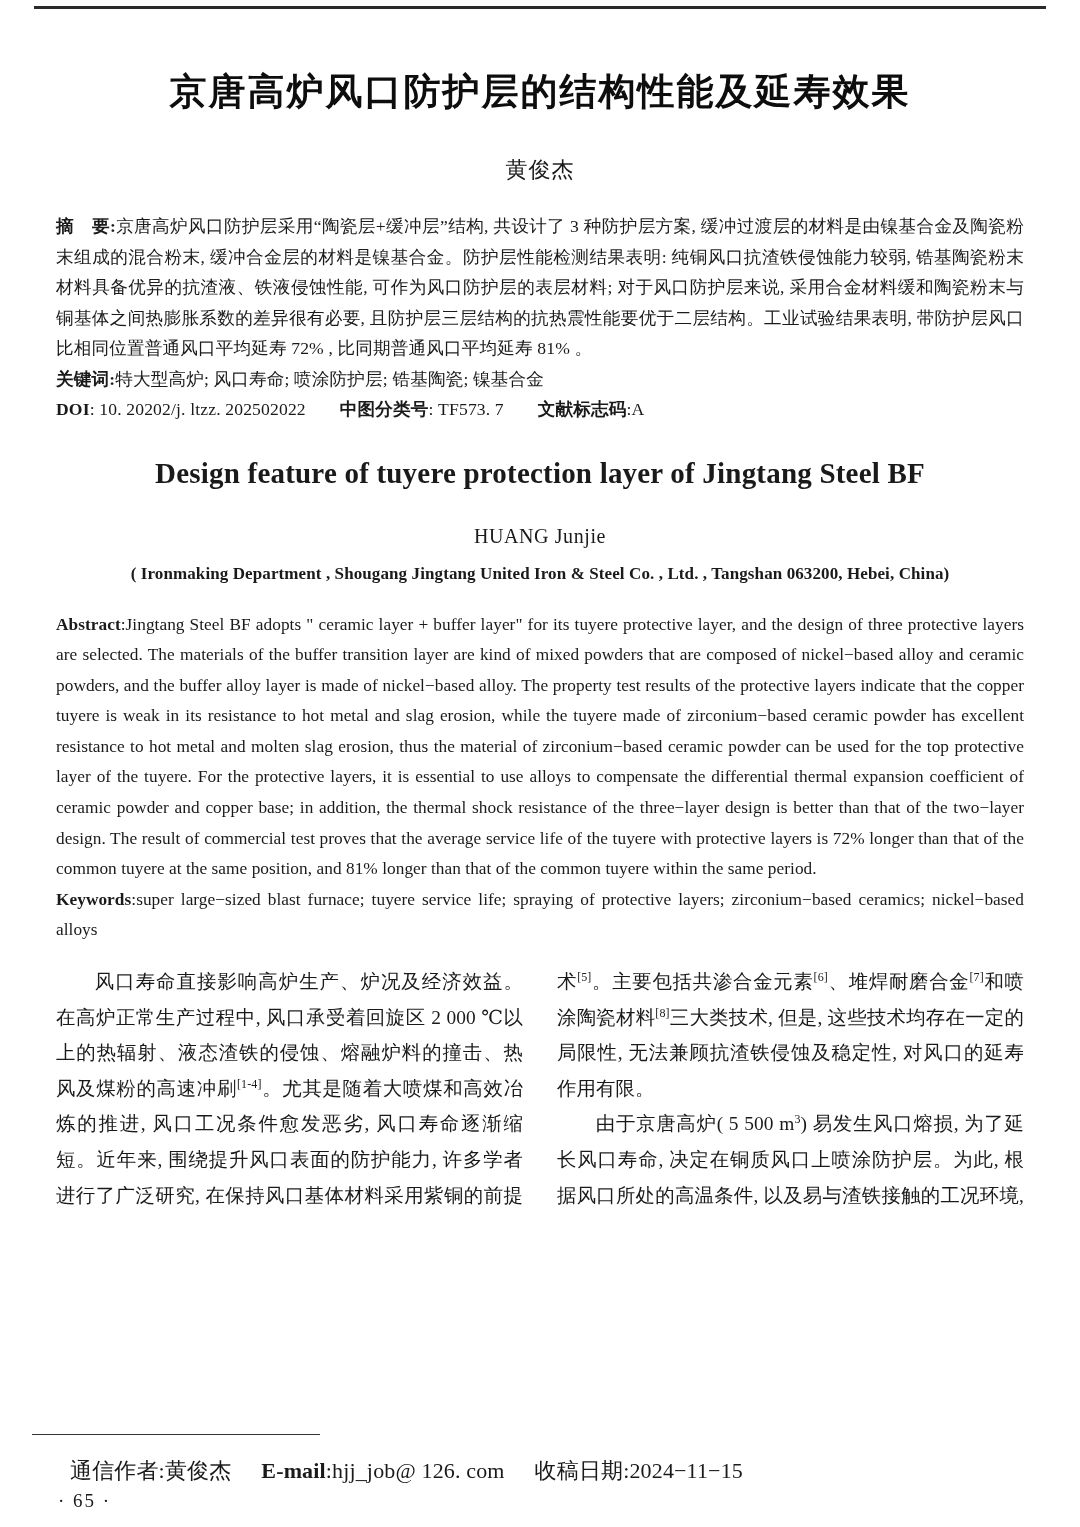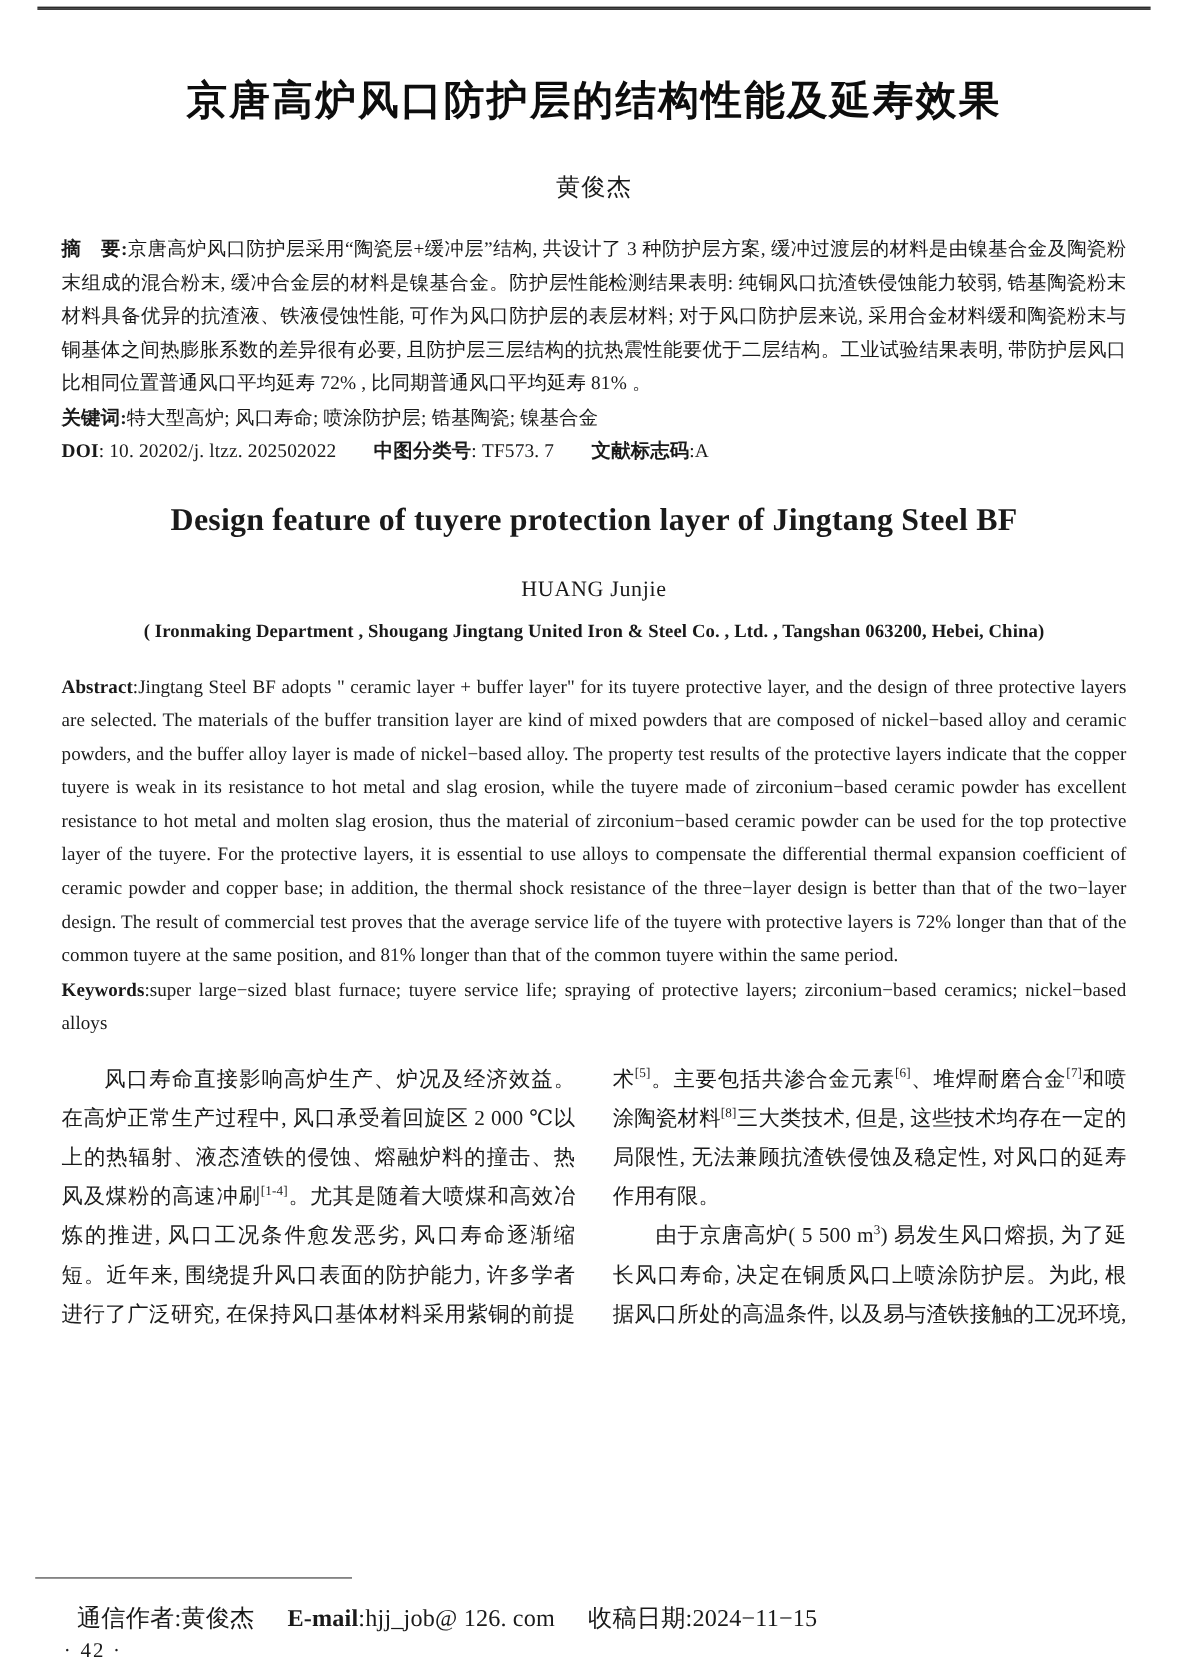--- a/index.html
+++ b/index.html
@@ -272,15 +272,15 @@
         <p><span>由于京唐高炉( 5 500 m</span><sup>3</sup><span>) 易发生风口熔损, 为了延长风口寿命, 决定在铜质风口上喷涂防护层。为此, 根据风口所处的高温条件, 以及易与渣铁接触的工况环境, 设计了 3 种防护层方案, 先后进行了防护</span></p>
       </div>
 
     </div>
   </div>
 
   <div class="footnote-rule"></div>
   <div class="footnote">
     <span class="fn-seg"><span>通信作者:</span><span>黄俊杰</span></span><span class="fn-seg"><span class="lbl-b">E-mail</span><span>:hjj_job@ 126. com</span></span><span class="fn-seg"><span>收稿日期</span><span>:2024−11−15</span></span>
   </div>
-  <div class="pagenum">· 42 ·</div>
+  <div class="pagenum">· 65 ·</div>
 
 </div>
 
 </body></html>

